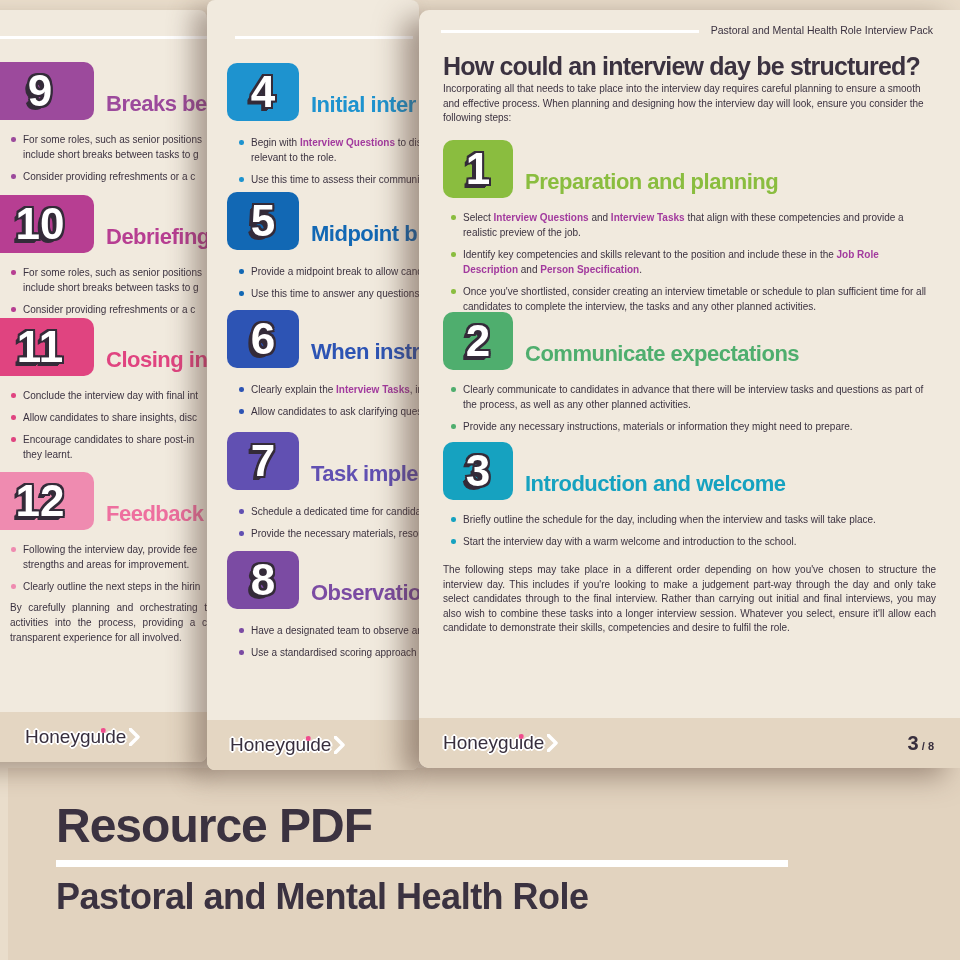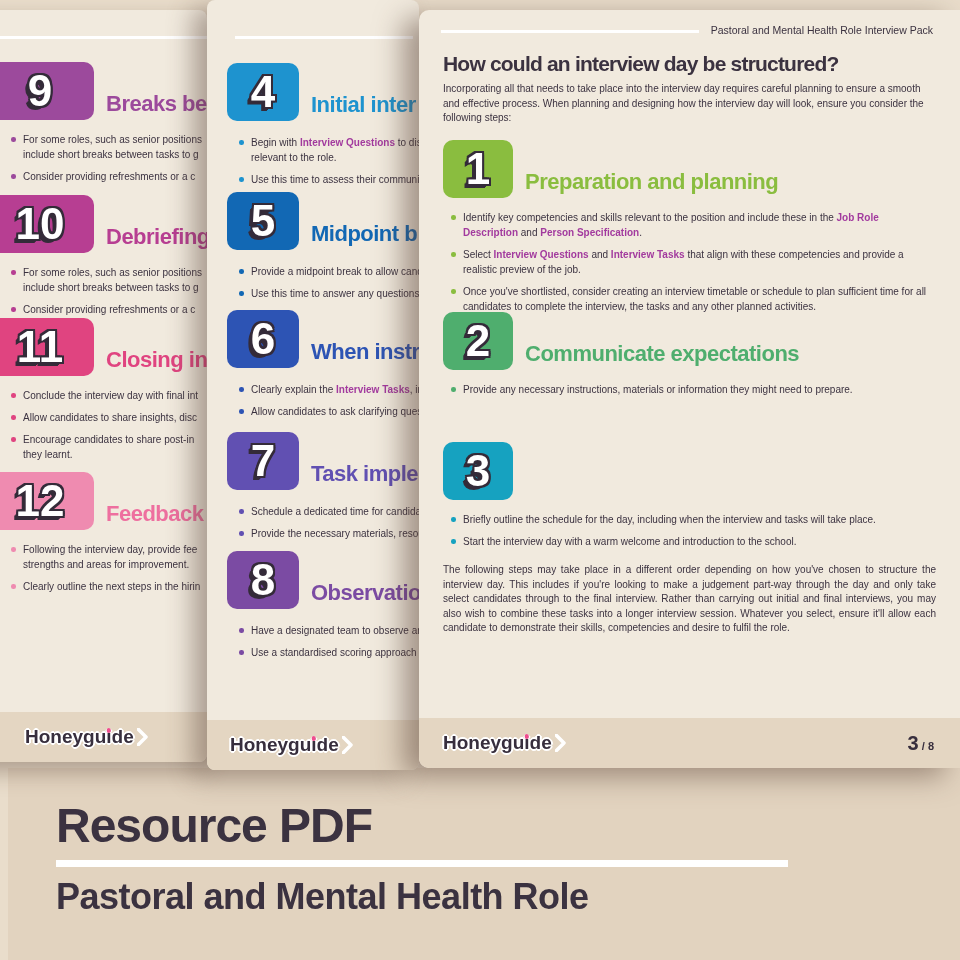--- a/index.html
+++ b/index.html
@@ -29,21 +29,21 @@
   .page-right { left:419px; top:10px;  width:541px; height:758px; border-radius:10px 0 0 10px;
                 box-shadow:-16px 8px 28px rgba(85,62,50,.50); }
 
   .hrule { height:3px; background:#ffffff; }
   .toprule { position:absolute; }
 
   .pg-footer { position:absolute; left:0; right:0; bottom:0; height:50px; background:#e4d6c2;
                display:flex; align-items:center; justify-content:space-between; }
 
   
-  .logo { display:flex; align-items:center; font-size:19px; font-weight:700; color:#372e3d; white-space:nowrap;
+  .logo { display:flex; align-items:center; font-size:19px; font-weight:400; color:#372e3d; white-space:nowrap;
           text-shadow:-2px 0 0 #fff,2px 0 0 #fff,0 -2px 0 #fff,0 2px 0 #fff,
                       -1px -1px 0 #fff,1px -1px 0 #fff,-1px 1px 0 #fff,1px 1px 0 #fff; }
   .lg-i { position:relative; }
   .lg-i::after { content:''; position:absolute; top:2px; left:50%; transform:translateX(-50%);
                  width:4.5px; height:4.5px; border-radius:50%; background:#ef4d8d; }
   .logo svg { margin-left:3px; }
 
   .page-no { font-size:11px; font-weight:700; color:#372e3d; }
   .page-no .big { font-size:20px; font-weight:800; }
 
@@ -68,21 +68,21 @@
   .bullets li { position:relative; padding-left:14px; margin-bottom:7px; }
   .bullets li::before { content:''; position:absolute; left:2px; top:5px; width:4.5px; height:4.5px;
                         border-radius:50%; background:var(--c); }
   .bl { white-space:nowrap; }
   .plink { color:#a23a9e; font-weight:700; }
 
   
   .rp-header { position:absolute; top:14px; left:22px; right:27px; display:flex; align-items:flex-end; gap:12px; }
   .rp-header .hrule { flex:1; margin-bottom:3px; }
   .pack-title { font-size:10.5px; color:#3b3240; white-space:nowrap; }
-  .rp-h1 { position:absolute; top:42px; left:24px; font-size:21px; font-weight:800; letter-spacing:-0.8px; color:#3b3240; }
+  .rp-h1 { position:absolute; top:42px; left:24px; font-size:25px; font-weight:800; letter-spacing:-0.8px; color:#3b3240; }
   .rp-intro { position:absolute; top:72px; left:24px; right:24px; font-size:10px; line-height:1.45; }
   .rp-outro { position:absolute; top:553px; left:24px; right:24px; font-size:10px; line-height:1.45; text-align:justify; }
   .rp-step { left:24px; right:24px; }
 
   
   .mstep { left:20px; width:430px; }
   .lstep { left:20px; width:430px; }
   .lp-par { position:absolute; top:590px; left:44px; width:197px; font-size:10px; line-height:1.5; }
   .lp-par .jl { text-align-last:justify; white-space:nowrap; overflow:hidden; }
 </style>
@@ -168,20 +168,25 @@
         <li>
             <div class="bl">Following the interview day, provide fee</div>
             <div class="bl">strengths and areas for improvement.</div>
           </li>
         <li>
             <div class="bl">Clearly outline the next steps in the hirin</div>
           </li>
       </ul>
     </div>
 
+    <div class="lp-par">
+      <div class="jl">By carefully planning and orchestrating t</div>
+      <div class="jl">activities into the process, providing a c</div>
+      <div class="bl">transparent experience for all involved.</div>
+    </div>
 
     <div class="pg-footer" style="padding:0 10px 0 59px;">
       <div class="logo">
         <span>Honeygu</span>
           <span class="lg-i">i</span>
           <span>de</span>
         <svg width="11" height="18" viewBox="0 0 11 18">
             <path d="M1 1 L9 9 L1 17" stroke="#ffffff" stroke-width="3.5" fill="none" stroke-linecap="round" stroke-linejoin="round"></path>
           </svg>
       </div>
@@ -299,43 +304,45 @@
     <p class="rp-intro">Incorporating all that needs to take place into the interview day requires careful planning to ensure a smooth and effective process. When planning and designing how the interview day will look, ensure you consider the following steps:</p>
 
     <div class="step rp-step s1" style="top:130px;">
       <div class="step-head">
         <div class="num-block nb-70">
             <span class="num">1</span>
           </div>
         <h2 class="step-title">Preparation and planning</h2>
       </div>
       <ul class="bullets">
+        <li><span>Select </span><span class="plink">Interview Questions</span><span> and </span><span class="plink">Interview Tasks</span><span> that align with these competencies and provide a realistic preview of the job.</span></li>
         <li><span>Identify key competencies and skills relevant to the position and include these in the </span><span class="plink">Job Role Description</span><span> and </span><span class="plink">Person Specification</span><span>.</span></li>
-        <li><span>Select </span><span class="plink">Interview Questions</span><span> and </span><span class="plink">Interview Tasks</span><span> that align with these competencies and provide a realistic preview of the job.</span></li>
         <li>Once you've shortlisted, consider creating an interview timetable or schedule to plan sufficient time for all candidates to complete the interview, the tasks and any other planned activities.</li>
       </ul>
     </div>
 
     <div class="step rp-step s2" style="top:302px;">
       <div class="step-head">
         <div class="num-block nb-70">
             <span class="num">2</span>
           </div>
         <h2 class="step-title">Communicate expectations</h2>
       </div>
       <ul class="bullets">
+        <li>Clearly communicate to candidates in advance that there will be interview tasks and questions as part of the process, as well as any other planned activities.</li>
         <li>Provide any necessary instructions, materials or information they might need to prepare.</li>
       </ul>
     </div>
 
     <div class="step rp-step s3" style="top:432px;">
       <div class="step-head">
         <div class="num-block nb-70">
             <span class="num">3</span>
           </div>
+        <h2 class="step-title">Introduction and welcome</h2>
       </div>
       <ul class="bullets">
         <li>Briefly outline the schedule for the day, including when the interview and tasks will take place.</li>
         <li>Start the interview day with a warm welcome and introduction to the school.</li>
       </ul>
     </div>
 
     <p class="rp-outro">The following steps may take place in a different order depending on how you've chosen to structure the interview day. This includes if you're looking to make a judgement part-way through the day and only take select candidates through to the final interview. Rather than carrying out initial and final interviews, you may also wish to combine these tasks into a longer interview session. Whatever you select, ensure it'll allow each candidate to demonstrate their skills, competencies and desire to fulfil the role.</p>
 
     <div class="pg-footer" style="padding:0 26px 0 24px;">

